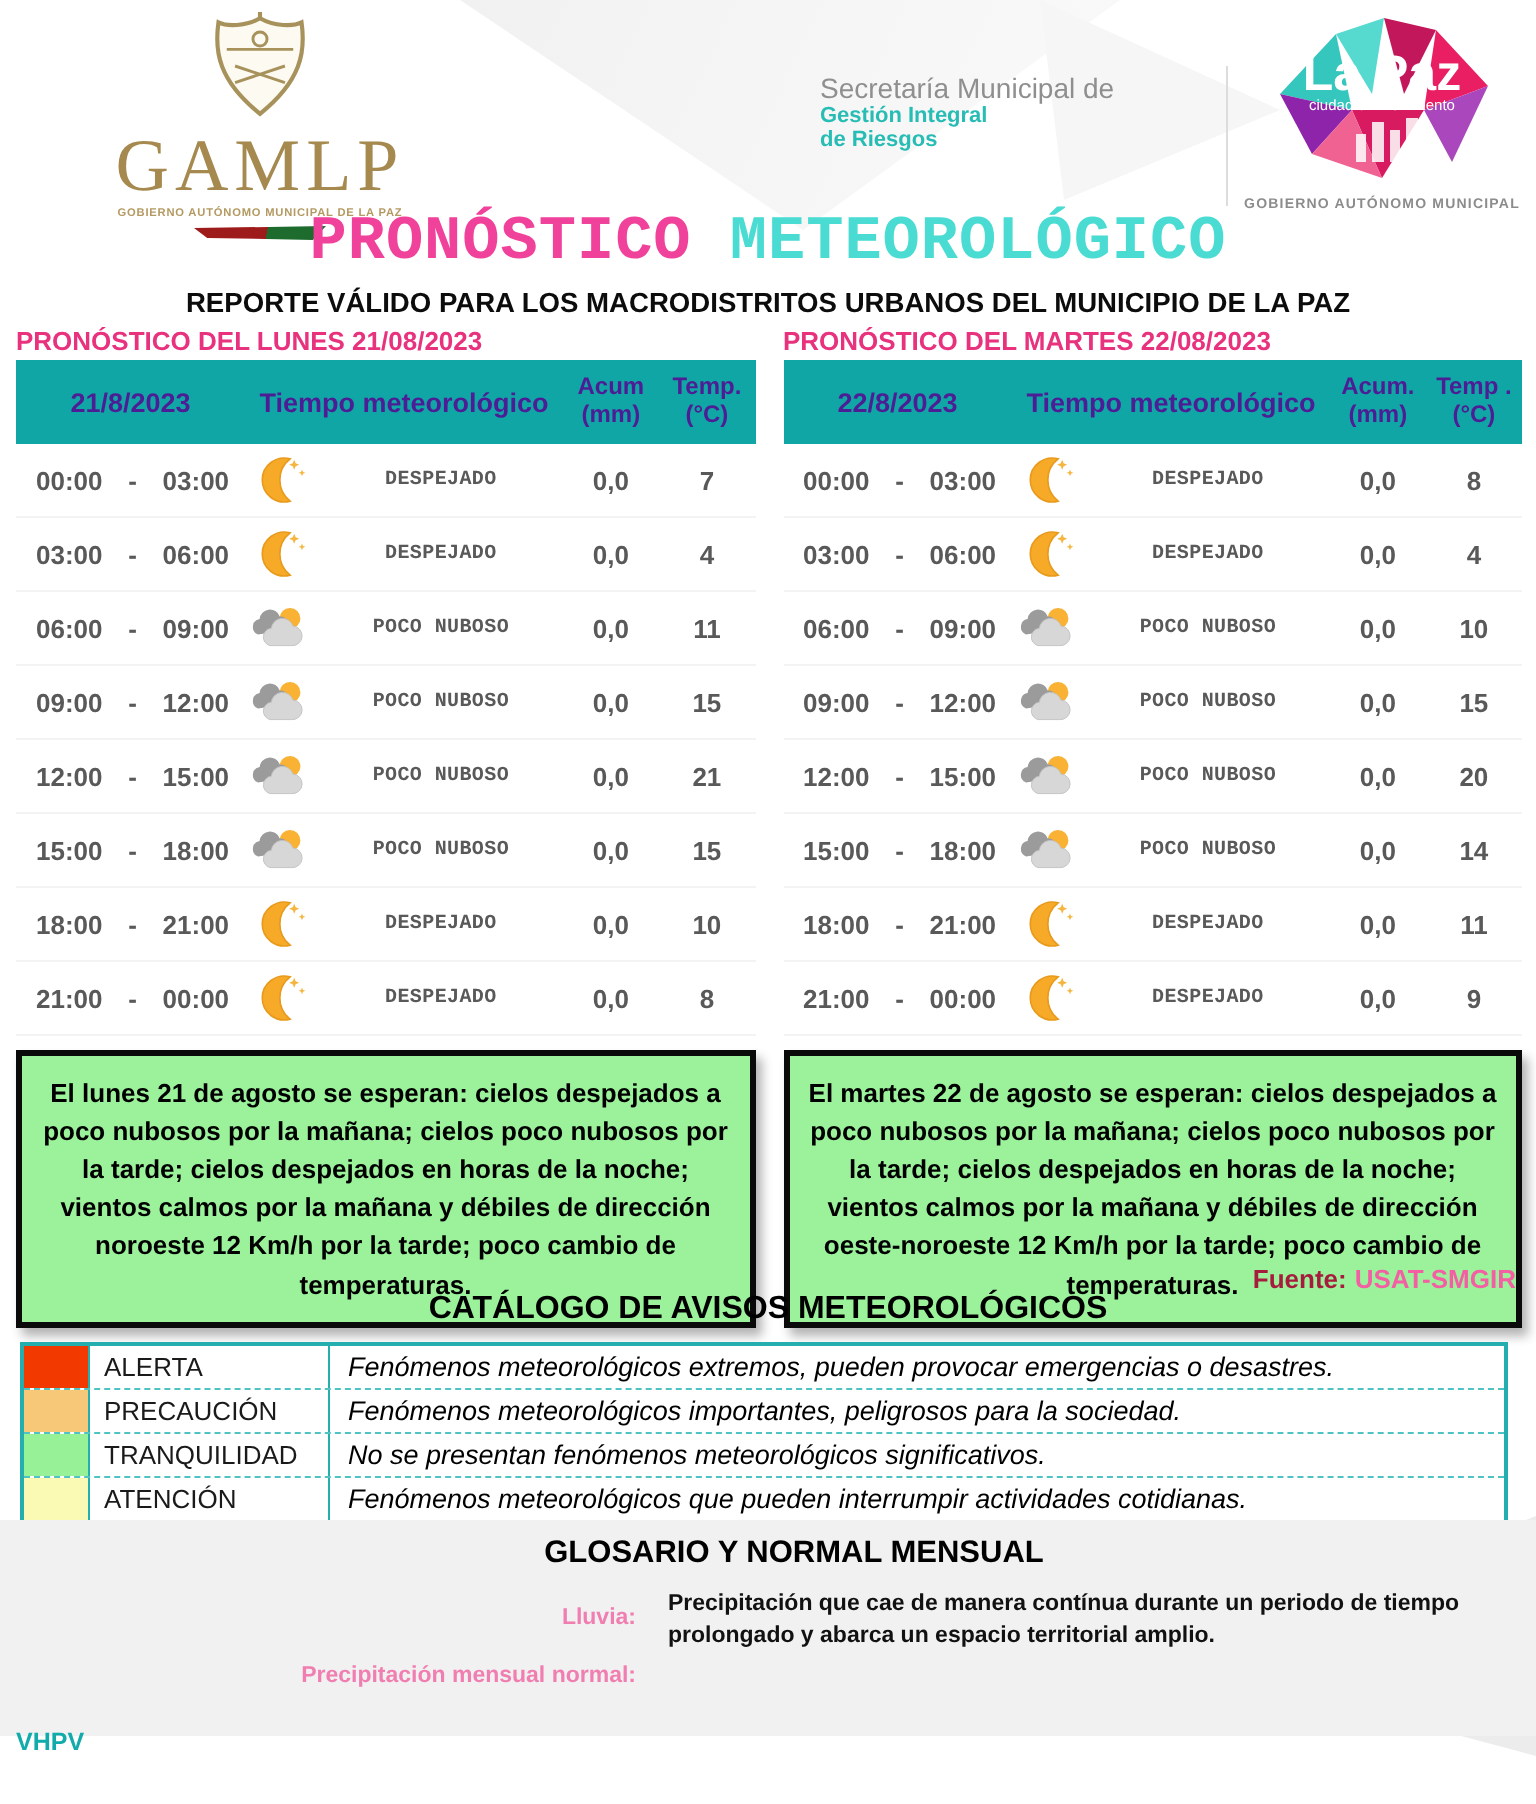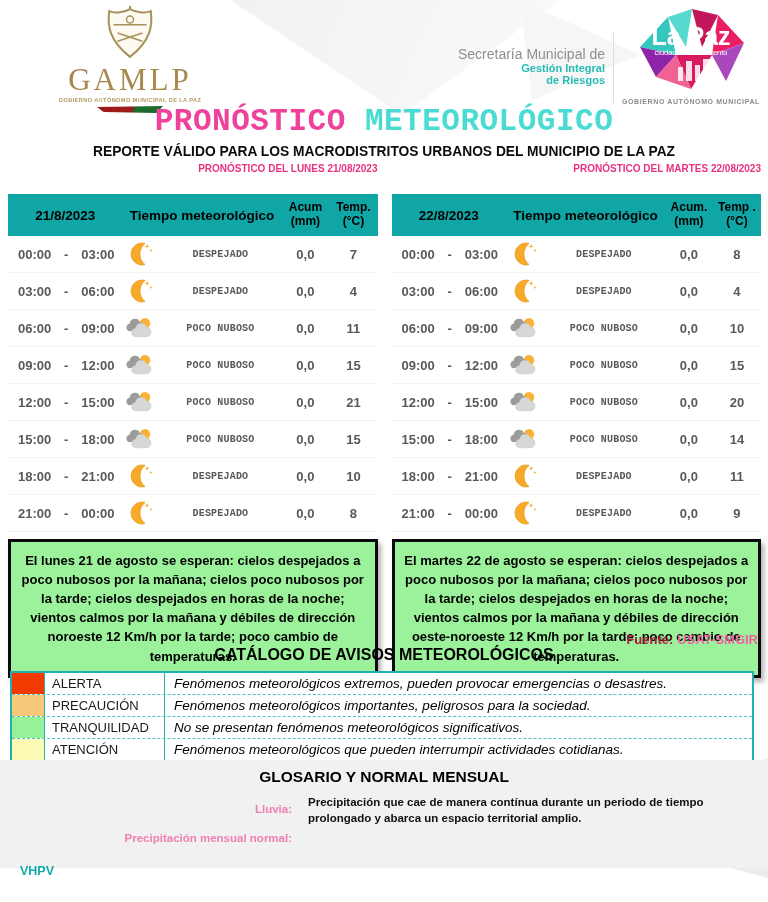--- a/index.html
+++ b/index.html
@@ -7,45 +7,45 @@
         font-family:"Liberation Sans",sans-serif;}
   
   .tri{position:absolute;pointer-events:none;}
   .tri1{top:0;left:230px;width:330px;height:115px;background:linear-gradient(115deg,#f1f1f1,#fafafa);
         clip-path:polygon(0 0,100% 0,52% 100%);}
   .tri2{top:0;left:520px;width:120px;height:100px;background:#f6f6f6;clip-path:polygon(0 0,100% 55%,10% 100%);}
   .tri3{top:758px;right:0;width:180px;height:120px;background:#ececec;clip-path:polygon(100% 0,100% 100%,0 60%);}
 
   
   .gamlp{position:absolute;left:28px;top:6px;width:204px;text-align:center;}
-  .gamlp-acronym{font-family:"Liberation Serif",serif;color:#A5894E;font-size:31px;letter-spacing:3px;line-height:1;}
+  .gamlp-acronym{font-family:"Liberation Serif",serif;color:#A5894E;font-size:37px;letter-spacing:3px;line-height:1;}
   .gamlp-caption{color:#B49A62;font-size:5.6px;letter-spacing:.4px;margin-top:2px;font-weight:700;}
   .gamlp-ribbon{width:66px;height:7px;margin:3px auto 0;
         background:linear-gradient(100deg,#9E1B1B 55%,#1E6B2E 55%);
         clip-path:polygon(0 15%,100% 0,90% 100%,10% 85%);}
-  .secretaria{position:absolute;left:410px;top:46px;width:195px;text-align:right;}
+  .secretaria{position:absolute;left:410px;top:36px;width:195px;text-align:left;}
   .sec-line1{color:#8F8F8F;font-size:14px;}
   .sec-line2{color:#27BCB4;font-weight:700;font-size:11px;line-height:1.12;}
   .header-divider{position:absolute;left:613px;top:33px;width:1px;height:70px;background:#dcdcdc;}
   .lapaz{position:absolute;left:620px;top:5px;width:142px;text-align:center;}
   .lapaz-caption{color:#8C8C8C;font-size:7px;letter-spacing:.6px;margin-top:1px;font-weight:700;}
 
   
   .main-title{position:absolute;top:104px;left:0;right:0;text-align:center;
         font-size:31px;font-weight:800;letter-spacing:.5px;font-family:Liberation Mono, monospace;}
   .main-title .w1{color:#F0429B;}
   .main-title .w2{color:#4ADCD3;}
   .subtitle{position:absolute;top:144px;left:0;right:0;text-align:center;
         color:#0c0c0c;font-size:13.8px;font-weight:800;}
 
   
   .panels{position:absolute;top:163px;left:8px;right:7px;display:flex;gap:14px;}
   .panel{flex:1;min-width:0;}
-  .panel-title{text-align:right;color:#E8327E;font-weight:800;font-size:10px;margin-bottom:20px;}
-  .thead{display:flex;align-items:center;background:#11A6A6;color:#000000;height:42px;}
+  .panel-title{text-align:left;color:#E8327E;font-weight:800;font-size:13px;margin-bottom:2px;}
+  .thead{display:flex;align-items:center;background:#11A6A6;color:#4c1d95;height:42px;}
   .th-date{width:31%;text-align:center;font-size:13.5px;font-weight:700;}
   .th-tiempo{width:43%;text-align:center;font-size:13.5px;font-weight:700;}
   .th-sm{width:13%;text-align:center;font-size:12px;font-weight:700;line-height:1.15;}
   .frow{display:flex;align-items:center;height:36px;color:#595959;border-bottom:1px solid #f3f3f3;}
   .ftime{width:31%;display:flex;justify-content:space-between;box-sizing:border-box;
         padding:0 8px 0 10px;font-weight:600;font-size:13px;}
   .wicon{width:10%;display:flex;justify-content:center;align-items:center;}
   .wicon svg{display:block;}
   .fcond{width:33%;text-align:center;font-weight:700;font-size:10px;letter-spacing:.2px;font-family:Liberation Mono, monospace;}
   .fnum{width:13%;text-align:center;font-size:13px;font-weight:600;}
@@ -65,27 +65,27 @@
   .crow{display:flex;align-items:stretch;height:21px;}
   .crow + .crow{border-top:1px dashed #4FC3C3;}
   .cswatch{width:32px;border-right:1px solid #25AEAE;}
   .clevel{width:120px;display:flex;align-items:center;padding-left:7px;box-sizing:border-box;
         font-size:13px;color:#1a1a1a;border-right:1px solid #25AEAE;}
   .cdesc{flex:1;display:flex;align-items:center;padding-left:9px;font-style:italic;
         font-size:13.5px;color:#000;}
 
   
   .glossary{position:absolute;top:760px;left:0;right:0;height:108px;background:#f1f1f1;
-        padding-top:8px;box-sizing:border-box;}
+        padding-top:8px;box-sizing:border-box;padding-left:26px;}
   .glossary-title{text-align:center;font-weight:800;font-size:15.5px;color:#000;margin-bottom:8px;}
   .gentry{display:flex;align-items:center;margin-bottom:5px;}
   .gterm{width:308px;text-align:right;padding-right:16px;box-sizing:border-box;
         color:#F07EB0;font-weight:700;font-size:11.5px;line-height:1.35;}
   .gdef{flex:1;padding-right:36px;color:#111;font-weight:700;font-size:11.5px;line-height:1.4;}
-  .vhpv{position:absolute;top:864px;left:8px;color:#12ABAB;font-weight:800;font-size:12.5px;margin-left:12px;}
+  .vhpv{position:absolute;top:864px;left:8px;color:#12ABAB;font-weight:800;font-size:12.5px;}
 </style>
 </head>
 <body>
 
 <div class="page">
 
   <div class="tri tri1"></div>
   <div class="tri tri2"></div>
   <div class="tri tri3"></div>
 

